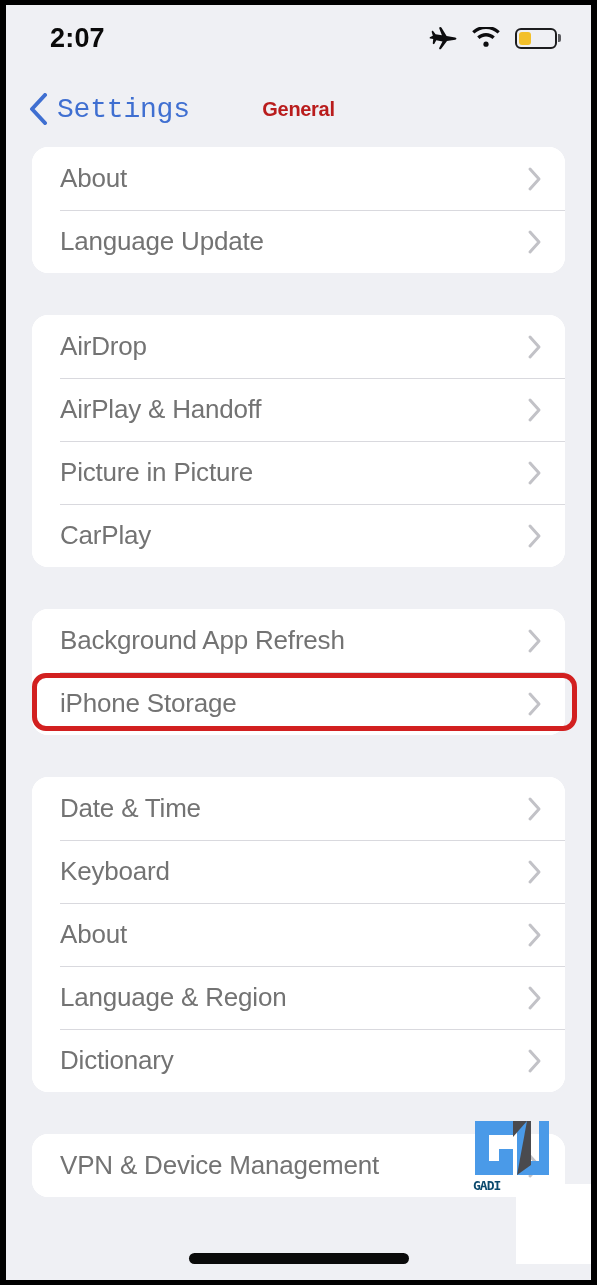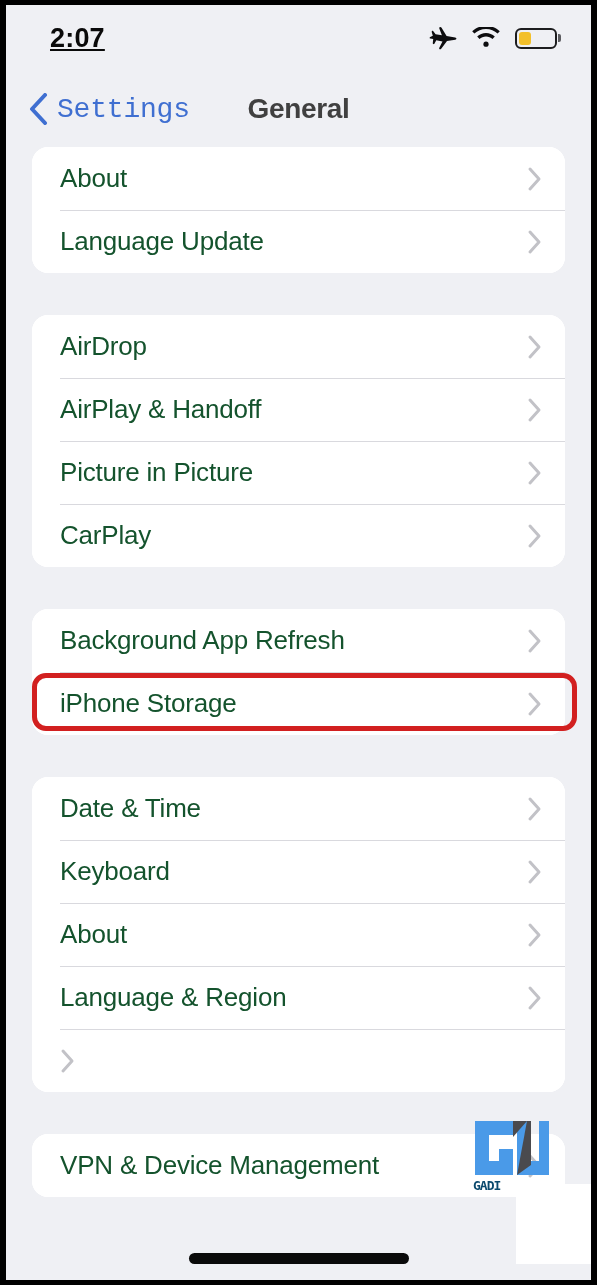--- a/index.html
+++ b/index.html
@@ -37,21 +37,20 @@
     align-items: center;
     justify-content: space-between;
     padding: 0 34px 0 44px;
     box-sizing: border-box;
   }
   .status-time {
     font-size: 27px;
     font-weight: bold;
     color: #0a0a0a;
     letter-spacing: 0.2px;
-    text-decoration: underline;
   }
   .status-icons {
     display: flex;
     align-items: center;
     gap: 14px;
   }
   .airplane-icon svg, .wifi-icon svg { display: block; }
   .battery {
     position: relative;
     width: 42px;
@@ -105,23 +104,23 @@
     color: #3f6fd1;
     letter-spacing: -0.2px;
   }
   .nav-title {
     position: absolute;
     left: 0;
     right: 0;
     top: 50%;
     transform: translateY(-50%);
     text-align: center;
-    font-size: 28px;
+    font-size: 20px;
     font-weight: bold;
-    color: #404040;
+    color: #b91c1c;
     letter-spacing: -0.3px;
   }
 
   
   .content {
     position: absolute;
     top: 142px;
     left: 0;
     right: 0;
     bottom: 0;
@@ -146,21 +145,21 @@
     content: "";
     position: absolute;
     left: 28px;
     right: 0;
     top: 0;
     height: 1px;
     background: #d9d9de;
   }
   .row-label {
     font-size: 26px;
-    color: #14532d;
+    color: #737373;
     letter-spacing: -0.2px;
   }
   .row-chevron svg { display: block; }
 
   
   .highlight-box {
     position: absolute;
     left: 26px;
     top: 668px;
     width: 545px;
@@ -352,20 +351,21 @@
           </div>
           <div class="row">
             <span class="row-label">Language &amp; Region</span>
             <span class="row-chevron">
               <svg width="16" height="26" viewBox="0 0 16 26">
                 <path d="M3 3 L12 13 L3 23" fill="none" stroke="#c2c2c7" stroke-width="3" stroke-linecap="round" stroke-linejoin="round"></path>
               </svg>
             </span>
           </div>
           <div class="row">
+            <span class="row-label">Dictionary</span>
             <span class="row-chevron">
               <svg width="16" height="26" viewBox="0 0 16 26">
                 <path d="M3 3 L12 13 L3 23" fill="none" stroke="#c2c2c7" stroke-width="3" stroke-linecap="round" stroke-linejoin="round"></path>
               </svg>
             </span>
           </div>
         </div>
         <div class="group">
           <div class="row">
             <span class="row-label">VPN &amp; Device Management</span>

